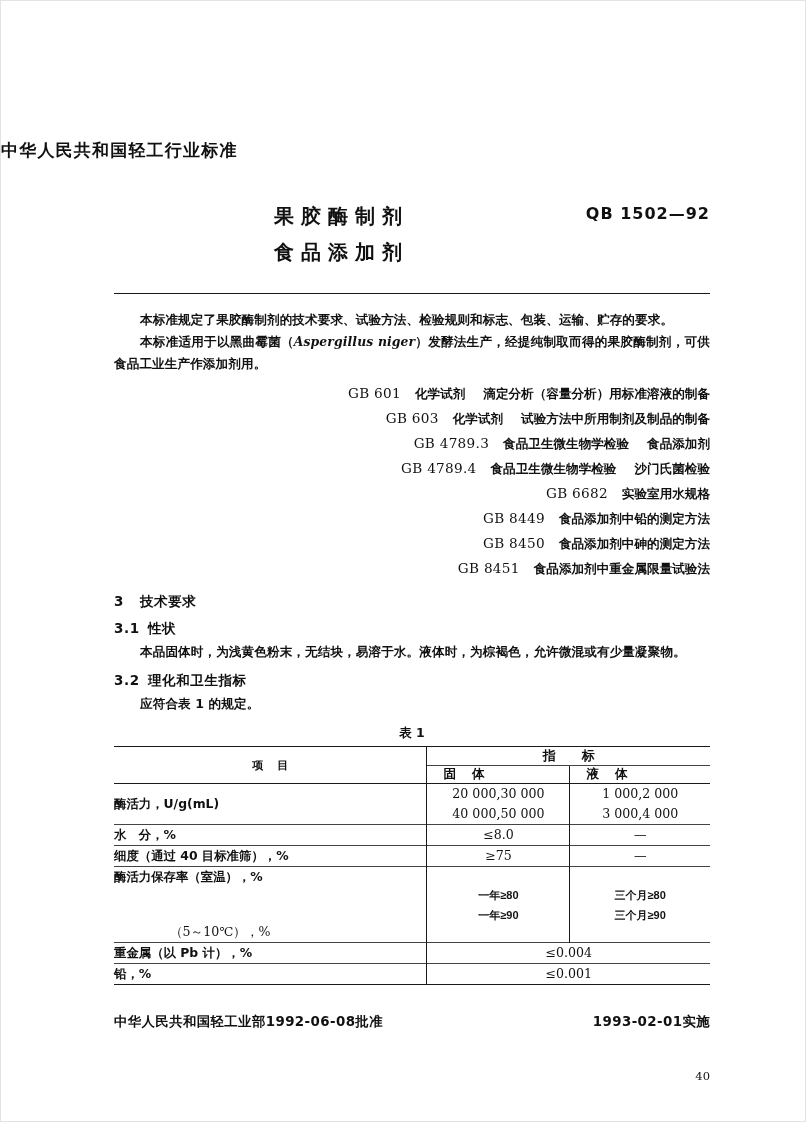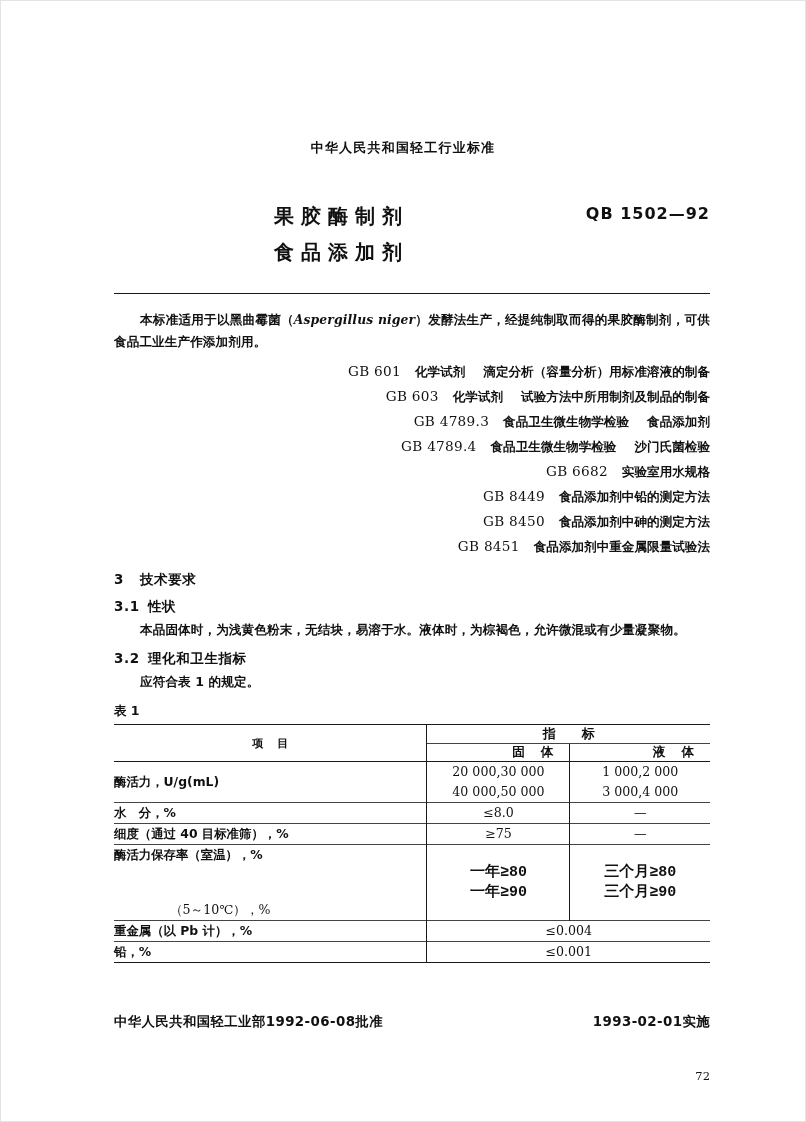--- a/index.html
+++ b/index.html
@@ -25,24 +25,24 @@
     left: 0; top: 0;
     width: 806px;
     height: 1122px;
   }
 
   
   .std-org {
     position: absolute;
     left: 0; right: 0;
     top: 138px;
-    text-align: center;
+    text-align: left;
     font-family: Liberation Sans, sans-serif;
     font-weight: bold;
-    font-size: 13px;
+    font-size: 17px;
     letter-spacing: 1.2px;
   }
   .title-block {
     position: absolute;
     left: 113px;
     right: 95px;
     top: 197px;
     height: 72px;
   }
   .title-lines {
@@ -146,20 +146,21 @@
   }
   .ref-title2 {
     font-family: "DejaVu Sans", "Liberation Sans", sans-serif;
     font-weight: bold;
     font-size: 12.6px;
     margin-left: 18px;
   }
 
   
   .table-caption {
+    text-align: center;
     font-family: "DejaVu Sans", "Liberation Sans", sans-serif;
     font-weight: bold;
     font-size: 12.5px;
     margin: 10px 0 4px 0;
   }
   table.spec {
     width: 100%;
     border-collapse: collapse;
     table-layout: fixed;
     font-family: "DejaVu Sans", "Liberation Sans", sans-serif;
@@ -191,43 +192,43 @@
   }
   .cell-val {
     text-align: center;
     font-family: "DejaVu Serif", "Liberation Serif", serif;
     font-size: 12.6px;
     line-height: 20px;
     padding: 5px 4px;
   }
   .cell-val .ln { display: block; }
   .cell-val.cjk {
-    font-family: Liberation Mono, monospace;
-    font-weight: bold;
-    font-size: 15px;
+    font-family: Liberation Sans, sans-serif;
+    font-weight: bold;
+    font-size: 11px;
   }
   .hdr-item {
     text-align: center;
     font-weight: bold;
     font-size: 11px;
     letter-spacing: 14px;
     text-indent: 14px;
     padding: 6px 0;
   }
   .hdr-zhibiao {
     text-align: center;
     font-weight: bold;
     font-size: 13px;
     letter-spacing: 26px;
     text-indent: 26px;
     padding: 5px 0 4px 0;
     font-family: Liberation Mono, monospace;
   }
   .hdr-sub {
-    text-align: right;
+    text-align: left;
     font-weight: bold;
     font-size: 12.6px;
     letter-spacing: 16px;
     text-indent: 16px;
     padding: 4px 0 5px 0;
   }
 
   
   .footer {
     position: absolute;
@@ -267,20 +268,21 @@
       <div class="title-line">果胶酶制剂</div>
       <div class="title-line">食品添加剂</div>
     </div>
     <div class="std-number">QB 1502—92</div>
   </div>
 
   <div class="rule-top"></div>
 
   <div class="content">
 
+    <p class="para">本标准规定了果胶酶制剂的技术要求、试验方法、检验规则和标志、包装、运输、贮存的要求。</p>
     <p class="para"><span>本标准适用于以黑曲霉菌（</span><i>Aspergillus niger</i><span>）发酵法生产，经提纯制取而得的果胶酶制剂，可供食品工业生产作添加剂用。</span></p>
 
     <ul class="ref-list">
       <li class="ref-item"><span class="ref-code">GB 601</span><span class="ref-title">化学试剂</span><span class="ref-title2">滴定分析（容量分析）用标准溶液的制备</span></li>
       <li class="ref-item"><span class="ref-code">GB 603</span><span class="ref-title">化学试剂</span><span class="ref-title2">试验方法中所用制剂及制品的制备</span></li>
       <li class="ref-item"><span class="ref-code">GB 4789.3</span><span class="ref-title">食品卫生微生物学检验</span><span class="ref-title2">食品添加剂</span></li>
       <li class="ref-item"><span class="ref-code">GB 4789.4</span><span class="ref-title">食品卫生微生物学检验</span><span class="ref-title2">沙门氏菌检验</span></li>
       <li class="ref-item"><span class="ref-code">GB 6682</span><span class="ref-title">实验室用水规格</span></li>
       <li class="ref-item"><span class="ref-code">GB 8449</span><span class="ref-title">食品添加剂中铅的测定方法</span></li>
       <li class="ref-item"><span class="ref-code">GB 8450</span><span class="ref-title">食品添加剂中砷的测定方法</span></li>
@@ -370,15 +372,15 @@
       </tbody>
     </table>
 
   </div>
 
   <div class="footer">
     <span class="footer-left">中华人民共和国轻工业部1992-06-08批准</span>
     <span class="footer-right">1993-02-01实施</span>
   </div>
 
-  <div class="page-no">72</div>
+  <div class="page-no">40</div>
 
 </div>
 
 </body></html>

